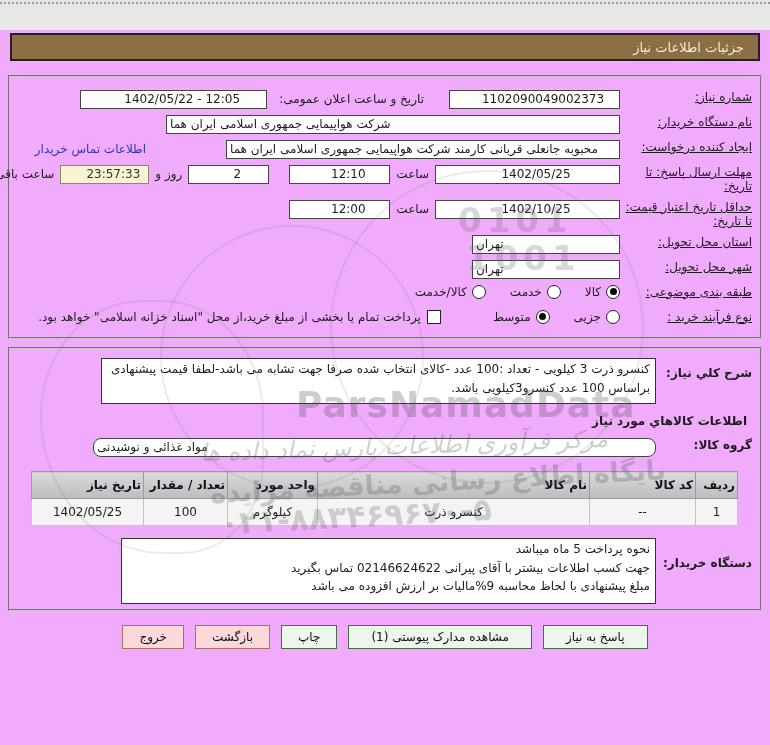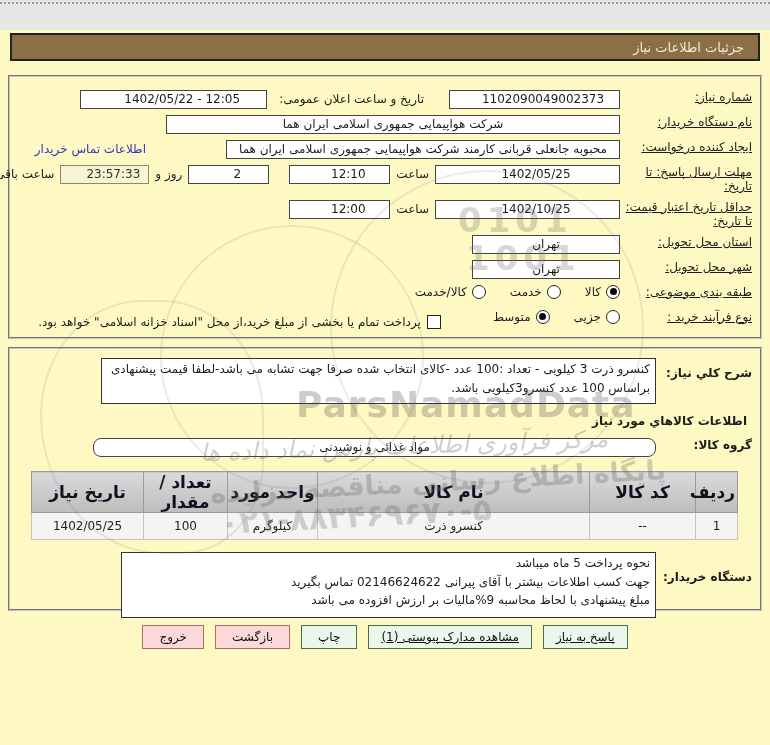--- a/index.html
+++ b/index.html
@@ -1,72 +1,72 @@
 <!DOCTYPE html>
 <html lang="fa" dir="rtl"><head>
 <meta charset="utf-8">
 <style>
   html,body{margin:0;padding:0;}
   body{background:#cfcfcf;font-family:"DejaVu Sans",sans-serif;}
-  .screen{position:relative;width:770px;height:745px;background:#fef9c3;overflow:hidden;
+  .screen{position:relative;width:770px;height:745px;background:#f0abfc;overflow:hidden;
           direction:rtl;font-size:12px;color:#1c1c1c;margin:0 auto;}
   
   .top-strip{position:absolute;top:0;left:0;right:0;height:30px;background:#e7e7e5;}
   .top-strip::before{content:"";position:absolute;top:2px;left:0;right:0;border-top:2px dotted #9a9a9a;}
   
   .title-bar{position:absolute;top:33px;right:10px;left:10px;height:28px;background:#8b6f45;
              border:2px solid #222;color:#f2ecd9;display:flex;align-items:center;
              padding:0 14px;font-size:13px;box-sizing:border-box;}
   
   .panel{position:absolute;right:8px;left:8px;border:2px groove #c6c6c6;box-sizing:border-box;background:transparent;}
   .form-panel{top:75px;height:264px;padding:13px 8px 0 8px;}
   .detail-panel{top:347px;height:264px;padding:9px 8px 0 8px;}
   
   .frow{display:flex;align-items:flex-start;margin-bottom:6px;}
   .flabel{width:128px;flex:none;padding-left:4px;line-height:1.2;text-decoration:underline;}
   .inline-label{line-height:19px;white-space:nowrap;}
   .ibox{background:#fff;border:1px solid #444;height:17px;line-height:17px;padding:0 3px;
         overflow:hidden;white-space:nowrap;box-sizing:content-box;flex:none;}
   .num{direction:ltr;text-align:center;padding-left:20px;}
-  .txt-r{text-align:center;}
+  .txt-r{text-align:left;}
   .w146{width:146px}.w162{width:162px}.w446{width:446px}.w386{width:386px}
   .w160{width:160px}.w76{width:76px}.w56{width:56px}.w64{width:64px}.w140{width:140px}
   .ml6{margin-left:6px}.ml12{margin-left:12px}.ml20{margin-left:20px}.ml25{margin-left:25px}.ml80{margin-left:80px}
   .yellow{background:#f6f4d2;border-color:#8a8a6a;color:#333;}
   .link{color:#3535bb;text-decoration:none;line-height:19px;cursor:pointer;white-space:nowrap;}
   
   .radio-item{display:flex;align-items:flex-start;margin-left:24px;height:19px;}
   .radio{width:12px;height:12px;border:1px solid #222;border-radius:50%;background:#fff;
          margin-left:5px;display:inline-flex;align-items:center;justify-content:center;flex:none;cursor:pointer;}
   .radio.checked::after{content:"";width:7px;height:7px;border-radius:50%;background:#0a0a0a;}
   .checkbox{width:12px;height:12px;border:1px solid #222;background:#fff;margin-left:6px;flex:none;cursor:pointer;}
-  .chk-item{display:flex;align-items:flex-end;margin-right:28px;height:19px;white-space:nowrap;}
+  .chk-item{display:flex;align-items:flex-start;margin-right:28px;height:19px;white-space:nowrap;}
   
   .area{background:#fff;border:1px solid #333;padding:1px 5px;line-height:1.55;text-align:right;box-sizing:border-box;}
   .desc-area{width:555px;height:46px;}
   .notes-area{width:535px;height:66px;}
   .dlabel{width:92px;flex:none;padding-left:4px;line-height:1.25;font-weight:bold;}
   .sec-title{font-weight:bold;margin:2px 5px 10px 0;}
   .grow{margin-bottom:14px;}
   .group-box{width:555px;border-radius:8px;}
   
   table.goods{border-collapse:collapse;margin:0 14px 12px 18px;width:706px;table-layout:fixed;}
   table.goods th{background:linear-gradient(#dadada,#bdbdbd);border:1px solid #9a9a9a;font-weight:bold;
-                 height:26px;font-size:17px;color:#101020;padding:0 2px;}
+                 height:26px;font-size:12px;color:#101020;padding:0 2px;text-align:right;}
   table.goods td{background:#f4f4f4;border:1px solid #c4c4c4;height:26px;text-align:center;padding:0 2px;}
   table.goods col:nth-child(1){width:42px;} table.goods col:nth-child(2){width:106px;}
   table.goods col:nth-child(3){width:272px;} table.goods col:nth-child(4){width:90px;}
   table.goods col:nth-child(5){width:84px;} table.goods col:nth-child(6){width:112px;}
   
   .btn-row{position:absolute;top:625px;left:0;right:0;display:flex;justify-content:center;gap:11px;}
   .btn{height:24px;line-height:22px;padding:0 16px;border:1px solid #4a4a4a;font-size:12px;
        font-family:inherit;cursor:pointer;white-space:nowrap;box-sizing:border-box;}
   .btn-green{background:#eaf7ea;border-color:#4a6a4a;color:#111;}
   .btn-pink{background:#fbd9d9;border-color:#b06a6a;color:#111;}
-  .btn-wide{padding:0 12px;text-decoration:underline;}
+  .btn-wide{padding:0 22px;}
   
   .wm{position:absolute;pointer-events:none;z-index:9;white-space:nowrap;}
   .wm-circle{border:2px solid rgba(110,110,110,0.14);border-radius:50%;}
   .wm-digits{font-weight:bold;font-size:34px;letter-spacing:5px;color:rgba(105,105,105,0.26);direction:ltr;}
   .wm-brand{font-weight:bold;font-size:36px;letter-spacing:1px;color:rgba(75,75,75,0.28);direction:ltr;}
   .wm-callig{font-size:24px;font-style:italic;color:rgba(95,95,95,0.30);transform:rotate(-2deg);}
   .wm-line2{font-size:27px;font-weight:bold;color:rgba(95,95,95,0.30);transform:rotate(-3deg);}
   .wm-phone{font-size:31px;font-weight:bold;color:rgba(100,100,100,0.28);transform:rotate(-3deg);}
 </style>
 </head>

